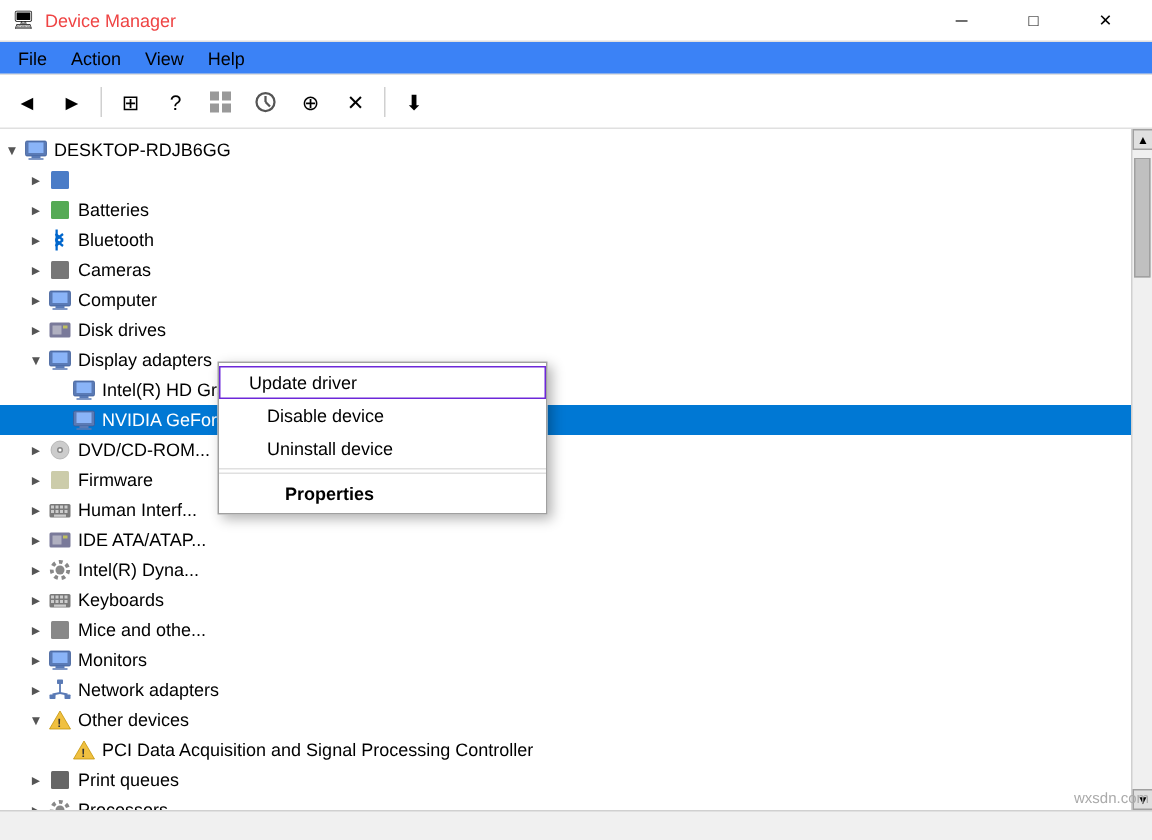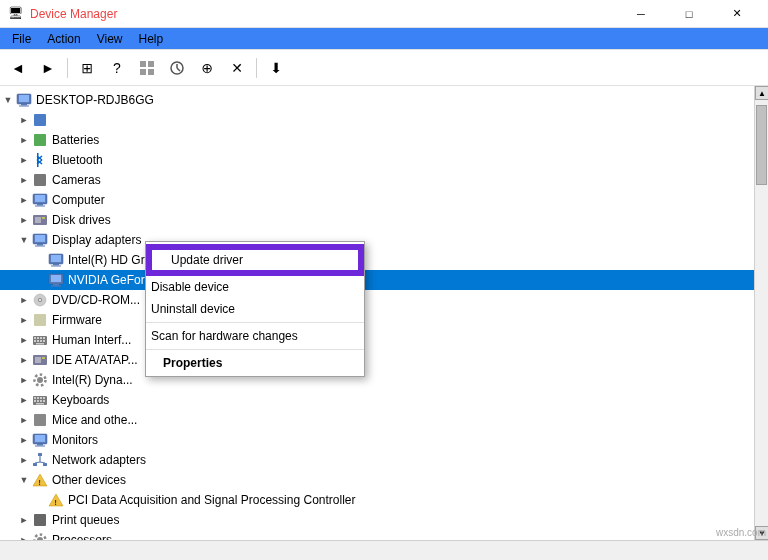--- a/index.html
+++ b/index.html
@@ -172,29 +172,29 @@
       top: 155px;
       left: 145px;
       width: 220px;
       background: #ffffff;
       border: 1px solid #a0a0a0;
       box-shadow: 3px 3px 8px rgba(0,0,0,0.3);
       z-index: 100;
       padding: 2px 0;
     }
     .context-menu-item {
-      padding: 4px 5px;
+      padding: 4px 32px;
       cursor: pointer;
       font-size: 12px;
       color: #000;
       white-space: nowrap;
     }
     .context-menu-item.highlighted {
       background: #fff;
-      border: 6px solid #6d28d9;
+      border: 1px solid #6d28d9;
       font-weight: normal;
       padding: 3px 19px;
     }
     .context-menu-item.bold { font-weight: bold; margin-left: 12px; }
     .context-menu-sep {
       height: 1px;
       background: #e0e0e0;
       margin: 2px 0;
     }
 
@@ -587,21 +587,20 @@
       <div class="scrollbar-thumb"></div>
     </div>
     <div class="scrollbar-btn">▼</div>
   </div>
 
   <div class="context-menu">
   <div class="context-menu-item highlighted">Update driver</div>
       <div class="context-menu-item">Disable device</div>
       <div class="context-menu-item">Uninstall device</div>
       <div class="context-menu-sep"></div>
-      <div class="context-menu-item">Scan for hardware changes</div>
       <div class="context-menu-sep"></div>
       <div class="context-menu-item bold">Properties</div>
     </div>
 
   <div class="watermark">wxsdn.com</div>
 </div>
 
 <div class="status-bar">
   <span></span>
 </div>

